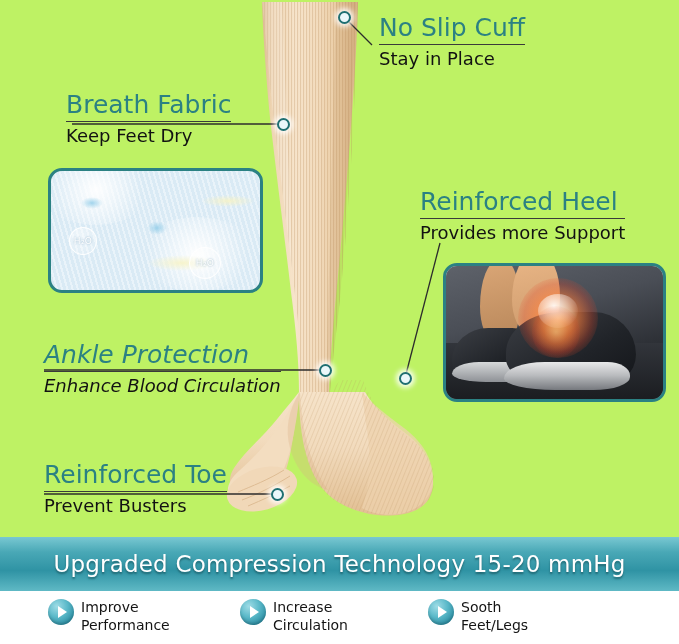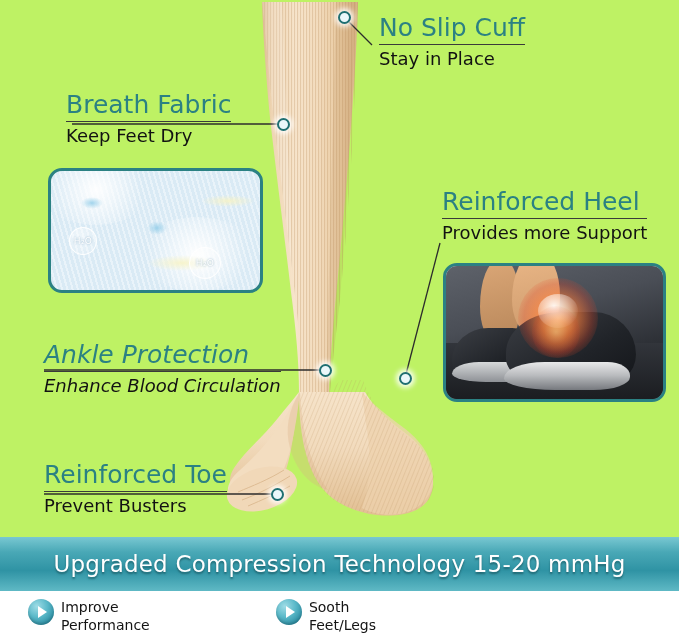--- a/index.html
+++ b/index.html
@@ -226,21 +226,21 @@
       <div class="fab-hl" style="left:-10px;top:-16px;width:110px;height:70px;"></div>
       <div class="fab-hl" style="left:86px;top:46px;width:120px;height:74px;"></div>
       <div class="yellowfib" style="left:96px;top:84px;width:70px;height:16px;"></div>
       <div class="yellowfib" style="left:150px;top:24px;width:54px;height:12px;"></div>
       <div class="bluefib" style="left:30px;top:26px;width:22px;height:12px;"></div>
       <div class="bluefib" style="left:96px;top:50px;width:20px;height:14px;"></div>
       <div class="h2o" style="left:18px;top:56px;width:26px;height:26px;">H₂O</div>
       <div class="h2o" style="left:138px;top:76px;width:30px;height:30px;">H₂O</div>
     </div>
 
-    <div class="callout" style="left:442px;top:188px;">
+    <div class="callout" style="left:420px;top:188px;">
       <div class="title">Reinforced Heel</div>
       <div class="rule"></div>
       <div class="sub">Provides more Support</div>
     </div>
     <div class="marker" style="left:399px;top:372px;"></div>
 
     <div class="inset" style="left:443px;top:263px;width:223px;height:139px;">
       <div class="heelphoto"></div>
       <div class="floor"></div>
 
@@ -275,30 +275,39 @@
       <div class="sub">Prevent Busters</div>
     </div>
     <div class="marker" style="left:271px;top:488px;"></div>
   </div>
 
   <div class="banner">
     <span class="btxt">Upgraded Compression Technology 15-20 mmHg</span>
   </div>
 
   <div class="benefits">
-    <div class="ben" style="width:170px;padding-left:28px;">
+    <div class="ben" style="width:170px;padding-left:48px;">
       <span class="ben-ic">
           <i></i>
         </span>
       <span class="ben-tx">
         <span>Improve</span><br>
         <span>Performance</span>
       </span>
     </div>
-    <div class="ben" style="width:160px;padding-left:18px;justify-content:flex-end;">
+    <div class="ben" style="width:170px;padding-left:22px;">
+      <span class="ben-ic">
+          <i></i>
+        </span>
+      <span class="ben-tx">
+        <span>Increase</span><br>
+        <span>Circulation</span>
+      </span>
+    </div>
+    <div class="ben" style="width:160px;padding-left:18px;">
       <span class="ben-ic">
           <i></i>
         </span>
       <span class="ben-tx">
         <span>Sooth</span><br>
         <span>Feet/Legs</span>
       </span>
     </div>
   </div>
 

